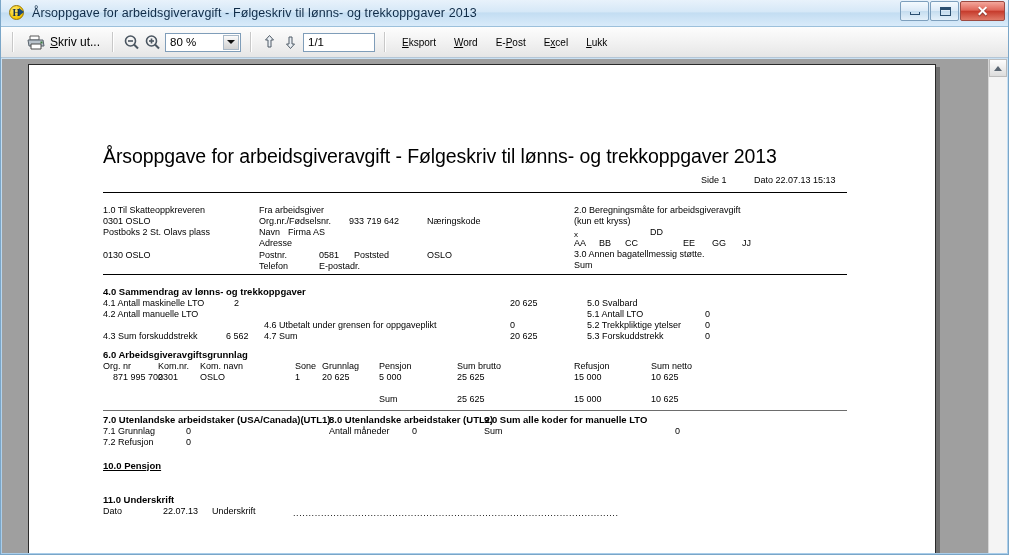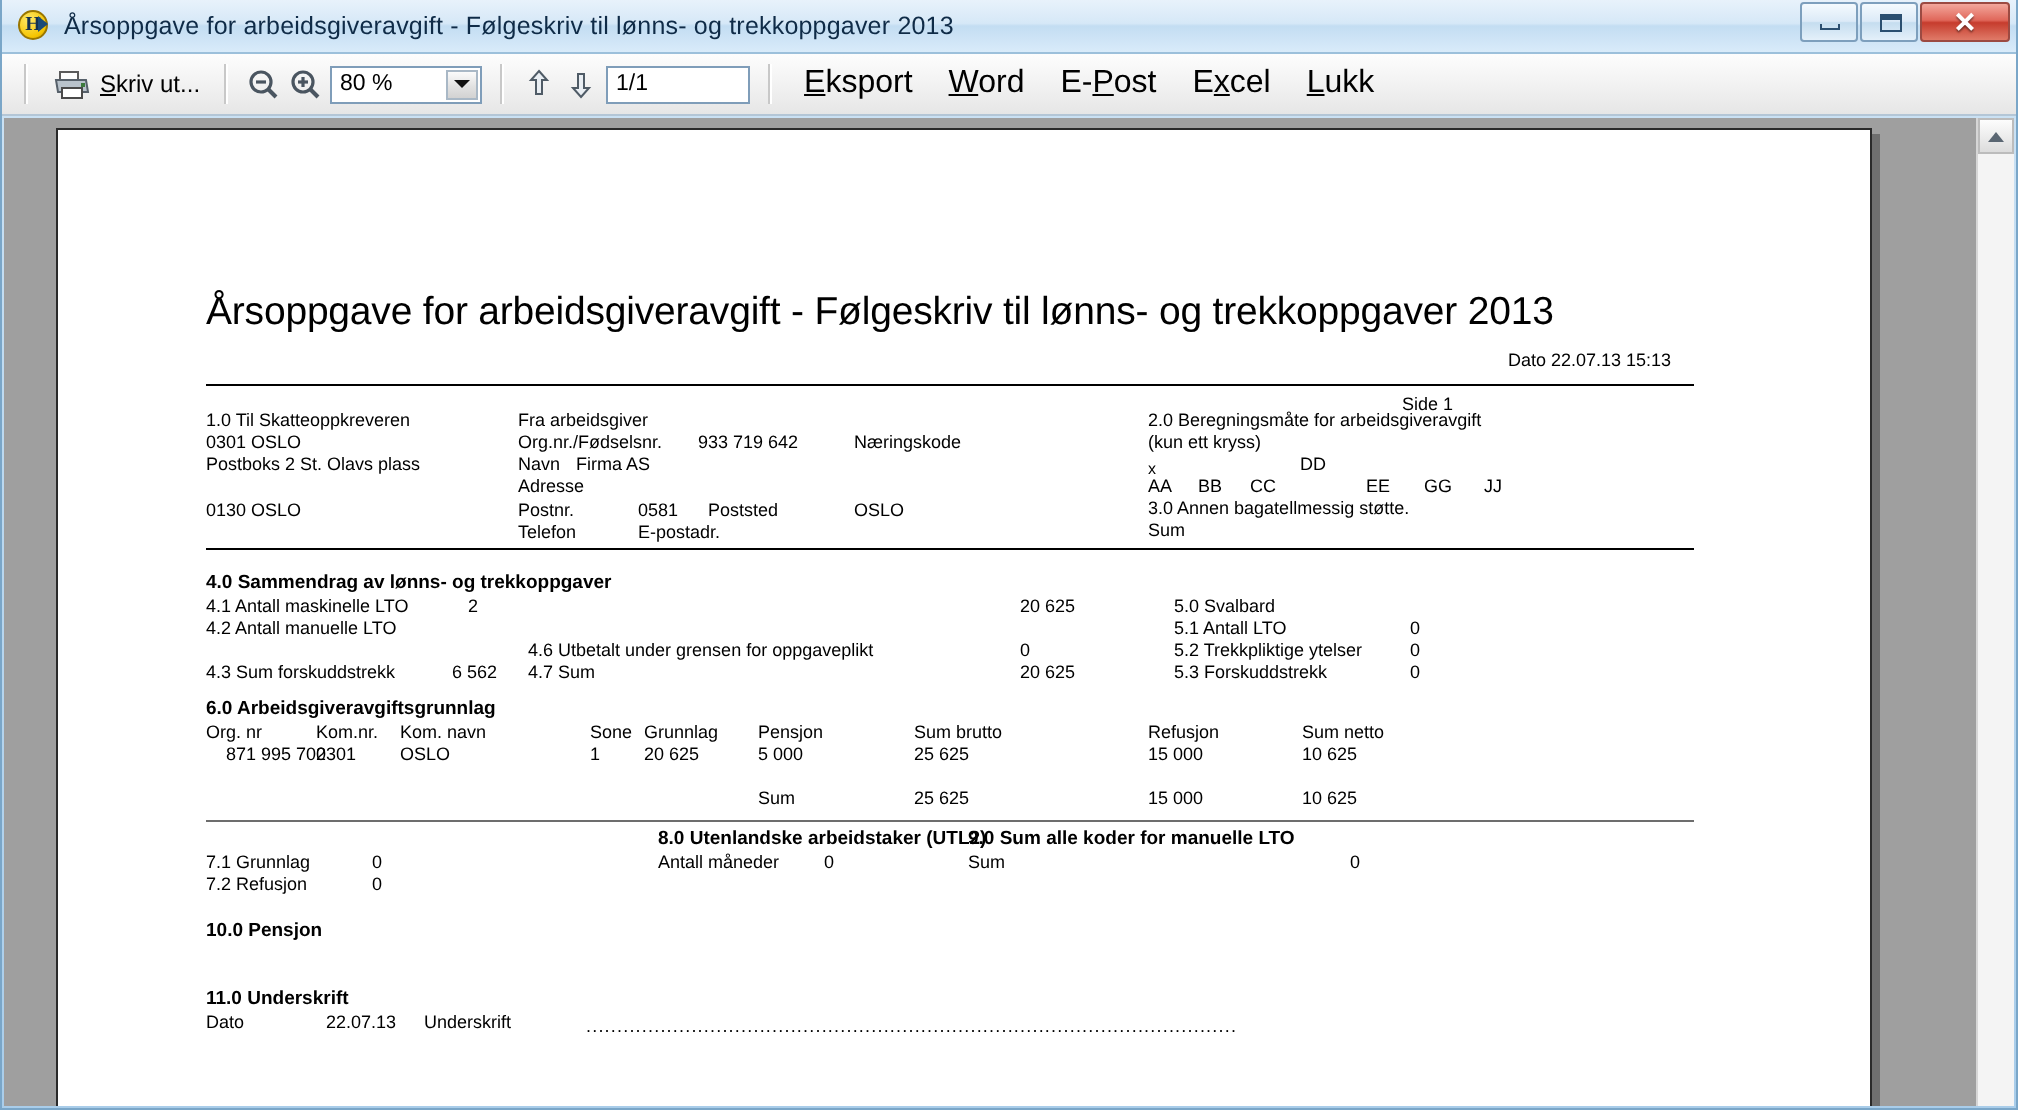--- a/index.html
+++ b/index.html
@@ -147,21 +147,21 @@
     display: flex;
     align-items: center;
     gap: 4px;
     padding: 2px 3px;
     white-space: nowrap;
     cursor: default;
   }
   .tb-link {
     padding: 2px 7px;
     white-space: nowrap;
-    font-size: 16px;
+    font-size: 10px;
     cursor: default;
   }
   .tb-link u { text-decoration: underline; }
 
   .printer-icon { width: 20px; height: 17px; flex: 0 0 auto; }
   .mag-icon { width: 17px; height: 17px; flex: 0 0 auto; cursor: default; }
   .arrow-btn { width: 17px; height: 18px; flex: 0 0 auto; cursor: default; }
 
   .zoom-combo {
     position: relative;
@@ -283,21 +283,21 @@
     font-family: "Liberation Sans", sans-serif;
     white-space: nowrap;
     letter-spacing: -0.1px;
   }
   .doc-meta {
     position: absolute;
     top: 110px;
     font-size: 9px;
     white-space: nowrap;
   }
-  .meta-side { left: 672px; margin-top: 22px; }
+  .meta-side { left: 672px; }
   .meta-dato { left: 725px; }
 
   .hr {
     position: absolute;
     left: 74px;
     width: 744px;
     height: 0;
     border-top: 1px solid #000;
   }
   .hr.thin { border-top: 1px solid #6d6d6d; }
@@ -499,35 +499,36 @@
         <div class="cell" style="left:545px; top:307px;">15 000</div>
         <div class="cell" style="left:622px; top:307px;">10 625</div>
 
         <div class="cell" style="left:350px; top:329px;">Sum</div>
         <div class="cell" style="left:428px; top:329px;">25 625</div>
         <div class="cell" style="left:545px; top:329px;">15 000</div>
         <div class="cell" style="left:622px; top:329px;">10 625</div>
 
         <div class="hr thin" style="top:345px;"></div>
 
+        <div class="cell b big" style="left:74px;  top:349px;">7.0 Utenlandske arbeidstaker (USA/Canada)(UTL1)</div>
         <div class="cell b big" style="left:300px; top:349px;">8.0 Utenlandske arbeidstaker (UTL2)</div>
         <div class="cell b big" style="left:455px; top:349px;">9.0 Sum alle koder for manuelle LTO</div>
 
         <div class="cell" style="left:74px;  top:361px;">7.1 Grunnlag</div>
         <div class="cell" style="left:157px; top:361px;">0</div>
         <div class="cell" style="left:74px;  top:372px;">7.2 Refusjon</div>
         <div class="cell" style="left:157px; top:372px;">0</div>
 
         <div class="cell" style="left:300px; top:361px;">Antall måneder</div>
         <div class="cell" style="left:383px; top:361px;">0</div>
 
         <div class="cell" style="left:455px; top:361px;">Sum</div>
         <div class="cell" style="left:646px; top:361px;">0</div>
 
-        <div class="cell b big" style="left:74px; top:395px;">10.0 Pensjon</div>
+        <div class="cell b big" style="left:74px; top:395px;text-decoration:underline;">10.0 Pensjon</div>
 
         <div class="cell b big" style="left:74px;  top:429px;">11.0 Underskrift</div>
         <div class="cell" style="left:74px;  top:441px;">Dato</div>
         <div class="cell" style="left:134px; top:441px;">22.07.13</div>
         <div class="cell" style="left:183px; top:441px;">Underskrift</div>
         <div class="dotline" style="left:264px; top:443px;">.........................................................................................................</div>
 
       </div>
     </div>
   </div>

